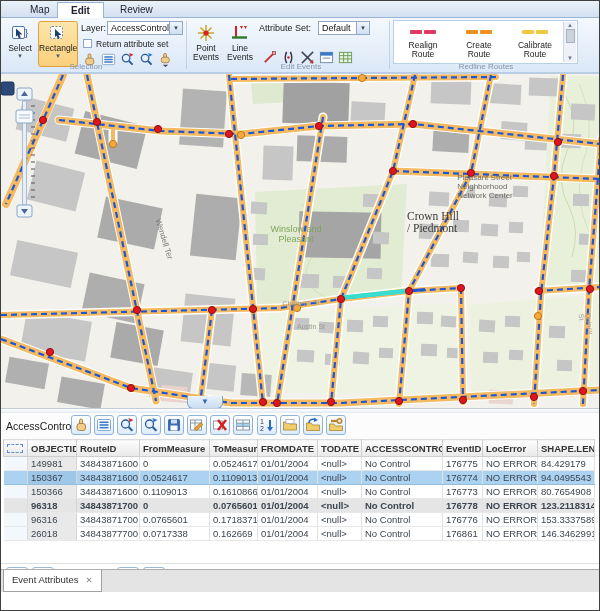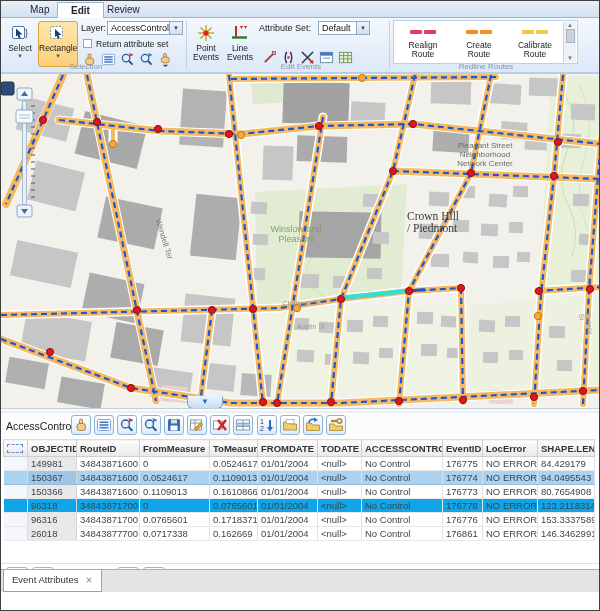--- a/index.html
+++ b/index.html
@@ -63,21 +63,21 @@
   .dashpair i { display:inline-block; width:12px; height:4px; border-radius:1px; margin:0 1px; }
   #redline-scroll { position:absolute; right:1px; top:1px; width:13px; height:40px; background:#eef2f8; border-left:1px solid #c8d6e8; font-size:6px; color:#67798c; text-align:center;}
   #redline-scroll .thumb { width:9px; height:14px; margin:1px auto; background:#ccd2da; border:1px solid #a9b2bf; }
   
   #map { position:absolute; left:0; top:73px; width:600px; height:334px; background:#f2f1ec; overflow:hidden; }
   #map-labels { position:absolute; left:0; top:0; width:100%; height:100%; pointer-events:none; }
   .map-label { position:absolute; white-space:pre-line; transform:translate(-50%,-50%); }
   .map-label-street { font-size:8px; color:#7a7a78; }
   .map-label-street-faint { font-size:7px; color:#9a9a94; }
   .map-label-park { font-size:9px; color:#7fa35c; text-align:center; }
-  .map-label-place { font-size:8px; color:#6d6d68; text-align:center; }
+  .map-label-place { font-size:8px; color:#6d6d68; text-align:left;margin-top:32px; }
   .map-label-area { font-family:"Liberation Serif", serif; font-size:11.5px; color:#3a3a38; text-align:left; }
   #collapse-tab {
     position:absolute; left:186px; top:322px; width:36px; height:13px;
     background:linear-gradient(#eaf2fc,#c9ddf2); border:1px solid #7fa8d0; border-top:none;
     border-radius:0 0 6px 6px; text-align:center; font-size:8px; color:#2a6ac0; line-height:12px;
   }
   
   #panel-divider { position:absolute; left:0; top:407px; width:600px; height:5px;
     background:linear-gradient(#ffffff,#e2eaf3); border-top:1px solid #c3cdd8; }
   #panel-header { position:absolute; left:0; top:412px; width:600px; height:26px; background:#fcfcfc; }
@@ -95,21 +95,21 @@
     border:1px solid #cfcfcf; border-top:1px solid #dcdcdc;
     font-size:9.5px; color:#333; text-align:left; padding:0 3px; font-weight:bold;
     overflow:hidden; white-space:nowrap;
   }
   table.grid td {
     height:14px; border-right:1px solid #e2e2e2; border-bottom:1px solid #e8e8e8;
     color:#3c4550; padding:0 3px; overflow:hidden; white-space:nowrap; background:#fff;
   }
   table.grid td.c-obj { background:#e9e9e9; border-right:1px solid #d5d5d5; }
   table.grid td.sel-cell { background:#f4f7fb; border-right:1px solid #d8dde2; }
-  table.grid tr.zebra td { background:#0ea5e9; }
+  table.grid tr.zebra td { background:#e5e5e5;font-weight:bold; }
   table.grid tr.selrow td { background:#abd2f1 !important; border-bottom-color:#93bede; }
   table.grid tr.selrow td.c-obj { background:#9fc6e7 !important; }
   #selheader-box { width:16px; height:9px; border:1px dashed #5b8bd0; }
   
   #pager { position:absolute; left:0; top:562px; width:600px; height:26px; background:#fff; border-top:1px solid #e0e0e0; font-size:9.5px; color:#333; }
   .pbtn {
     position:absolute; top:3px; width:22px; height:18px; border:1px solid #9ab8d8; border-radius:3px;
     background:linear-gradient(#ffffff,#d8e8f8); text-align:center; cursor:default;
   }
   .pbtn svg { margin-top:3px; }
@@ -126,21 +126,21 @@
   #bottom-tab-active .x { color:#888; font-size:8.5px; margin-left:7px; }
 </style>
 </head>
 <body>
 
 <div id="app">
 
   <div id="tabstrip">
     <div class="rtab" style="left:16px;">Map</div>
     <div class="rtab active" style="left:56px;">Edit</div>
-    <div class="rtab" style="left:93px;">Review</div>
+    <div class="rtab" style="left:106px;">Review</div>
   </div>
 
   <div id="ribbon">
 
     <div class="bigbtn" style="left:2px;">
       <svg class="bicon" width="18" height="18" viewBox="0 0 18 18">
         <rect x="1.5" y="2.5" width="12" height="12" rx="1.5" fill="#fff" stroke="#4a78b0"></rect>
         <polygon points="5,4.5 11.5,10.5 8.4,10.6 9.8,13.6 7.8,14.2 6.6,11.2 5,12.6" fill="#1d3f6e"></polygon>
         <text x="14" y="12" font-size="9" fill="#345">}</text>
       </svg>

